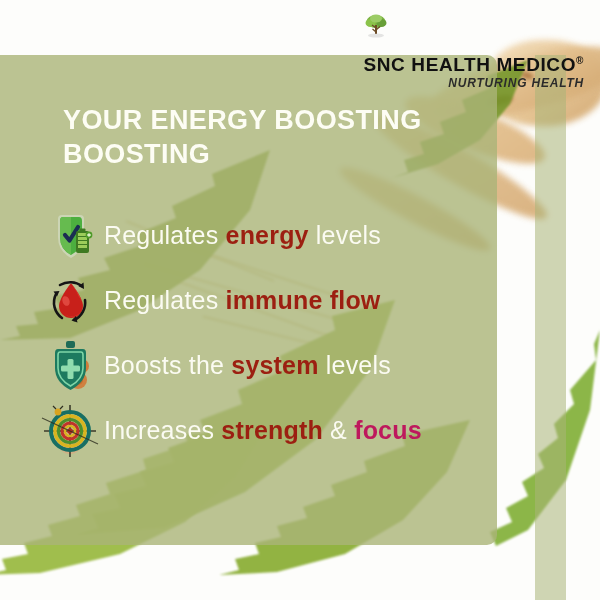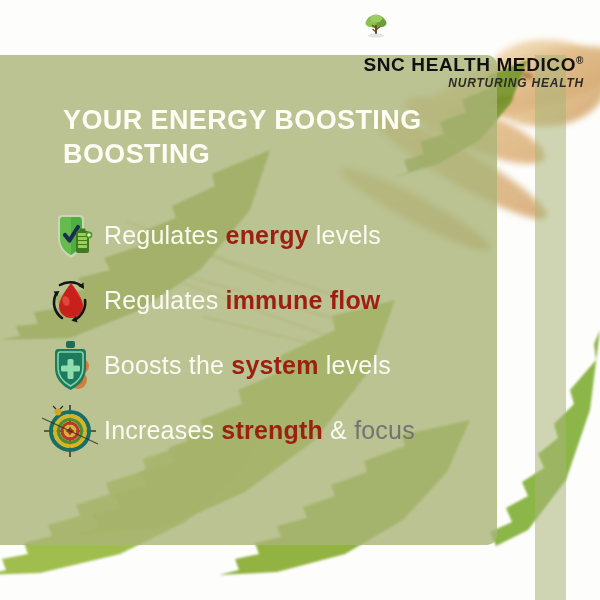--- a/index.html
+++ b/index.html
@@ -78,21 +78,21 @@
   
   .benefits{position:absolute;left:40px;top:203px;width:440px;}
   .brow{display:flex;align-items:center;height:65px;}
   .bicon{width:62px;height:62px;flex:0 0 auto;position:relative;}
   .bicon svg{display:block;position:absolute;left:0;top:0;}
   .btext{
     font-size:25px;color:#fbfbf2;white-space:nowrap;margin-left:2px;
     letter-spacing:.2px;
   }
   .btext .hl{color:#9c1f11;font-weight:bold;}
-  .btext .hl2{color:#737373;font-weight:normal;}
+  .btext .hl2{color:#be185d;font-weight:bold;}
 </style>
 </head>
 <body>
 
 <div id="stage">
 
   <div class="bg">
     <div class="bg-white"></div>
 
     <div class="root r2"></div>

